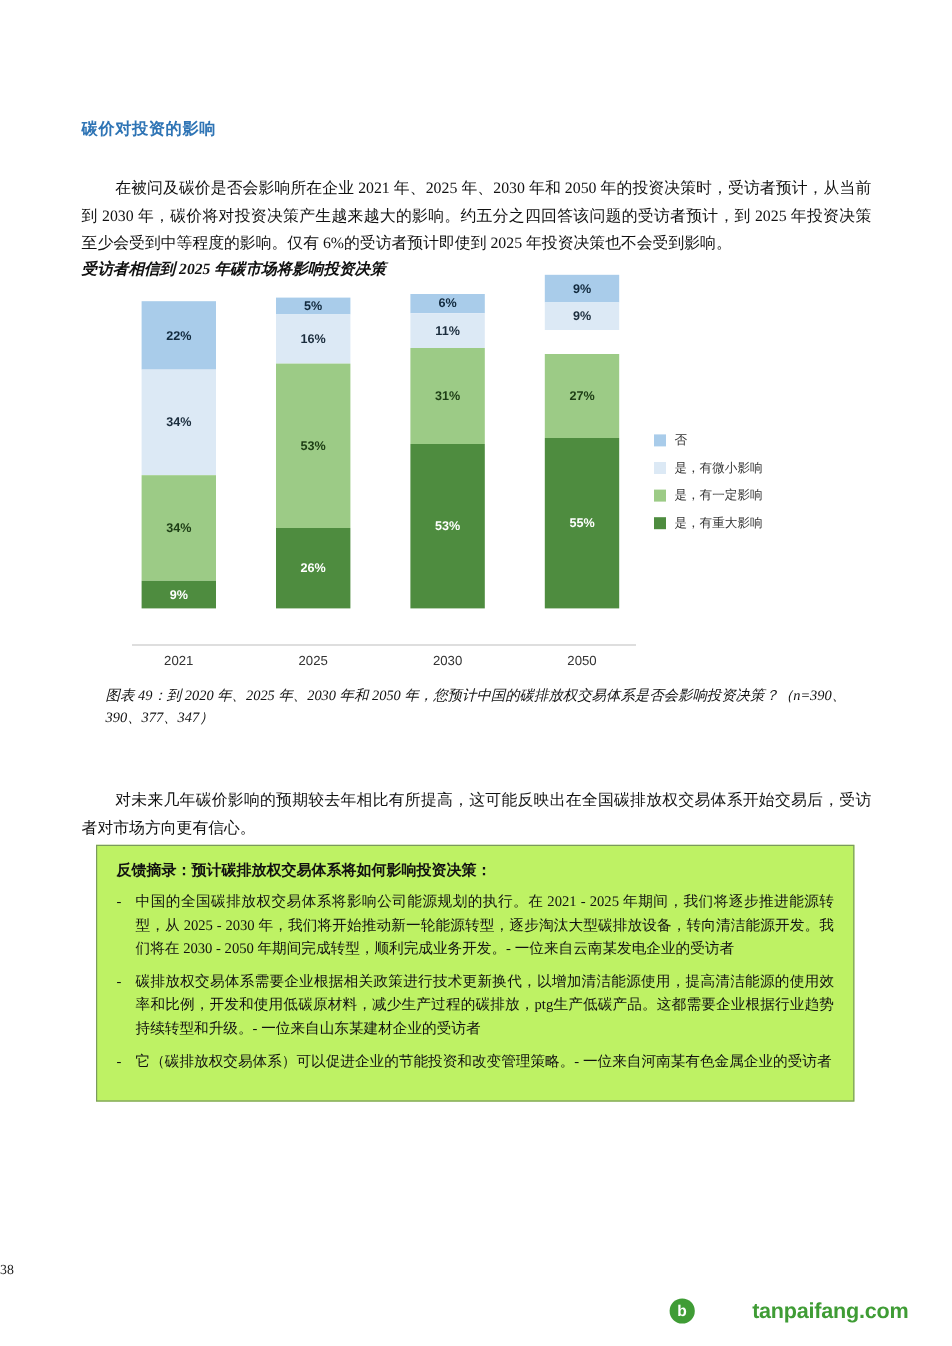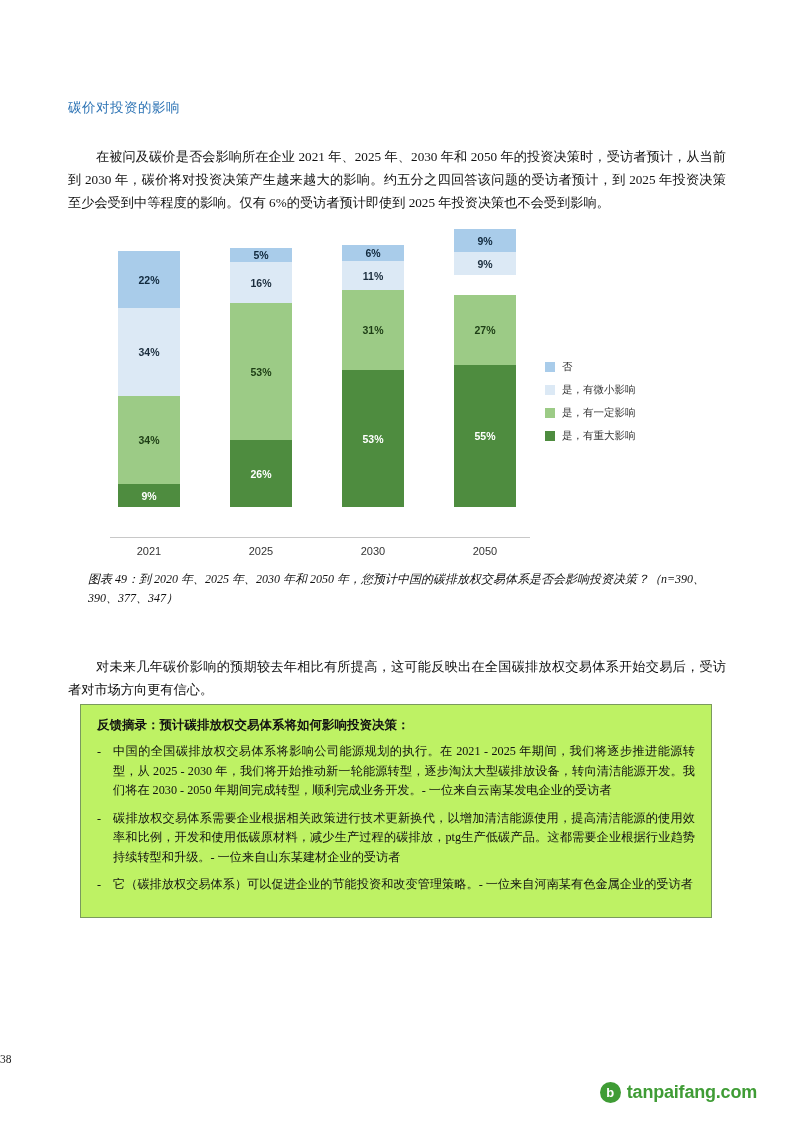--- a/index.html
+++ b/index.html
@@ -21,21 +21,21 @@
     width: 793px;
     height: 1122px;
   }
 
   
   .section-heading {
     position: absolute;
     left: 68px;
     top: 88px;
     font-family: "Liberation Sans", sans-serif;
-    font-weight: normal;
+    font-weight: bold;
     font-size: 13.5px;
     color: #2e74b5;
     letter-spacing: 0.5px;
   }
 
   
   .para {
     position: absolute;
     font-family: "Liberation Serif", serif;
     font-size: 13.2px;
@@ -225,31 +225,33 @@
     align-items: center;
     justify-content: center;
     margin-right: 6px;
   }
   .brand-text {
     font-family: "Liberation Sans", sans-serif;
     font-size: 18px;
     font-weight: bold;
     color: #3f9c35;
     letter-spacing: -0.2px;
+    margin-left: 42px;
   }
 </style>
 </head>
 <body>
 
 <div class="page">
 
   <h2 class="section-heading">碳价对投资的影响</h2>
 
   <p class="para para1">在被问及碳价是否会影响所在企业 2021 年、2025 年、2030 年和 2050 年的投资决策时，受访者预计，从当前到 2030 年，碳价将对投资决策产生越来越大的影响。约五分之四回答该问题的受访者预计，到 2025 年投资决策至少会受到中等程度的影响。仅有 6%的受访者预计即使到 2025 年投资决策也不会受到影响。</p>
 
+  <div class="chart-title">受访者相信到 2025 年碳市场将影响投资决策</div>
 
   <div class="chart-area">
     <div class="plot">
       <div class="axis-line"></div>
 
       <div class="bar-group" style="left:18px;">
         <div class="bar-seg seg-no" style="height:57px;">22%</div>
         <div class="bar-seg seg-minor" style="height:88px;">34%</div>
         <div class="bar-seg seg-some" style="height:88px;">34%</div>
         <div class="bar-seg seg-major" style="height:23px;">9%</div>

